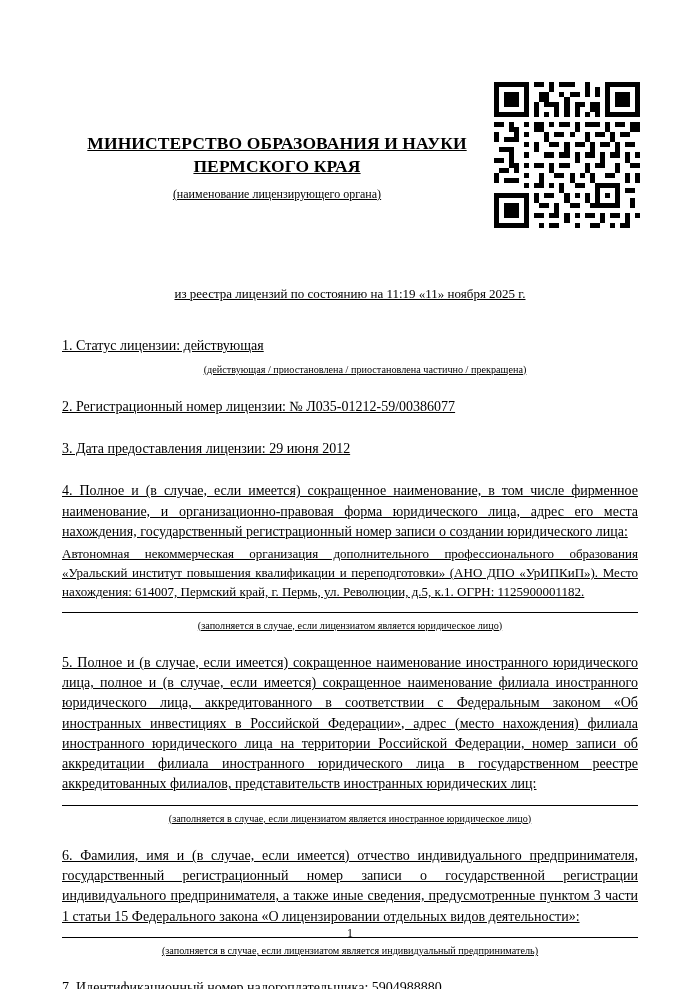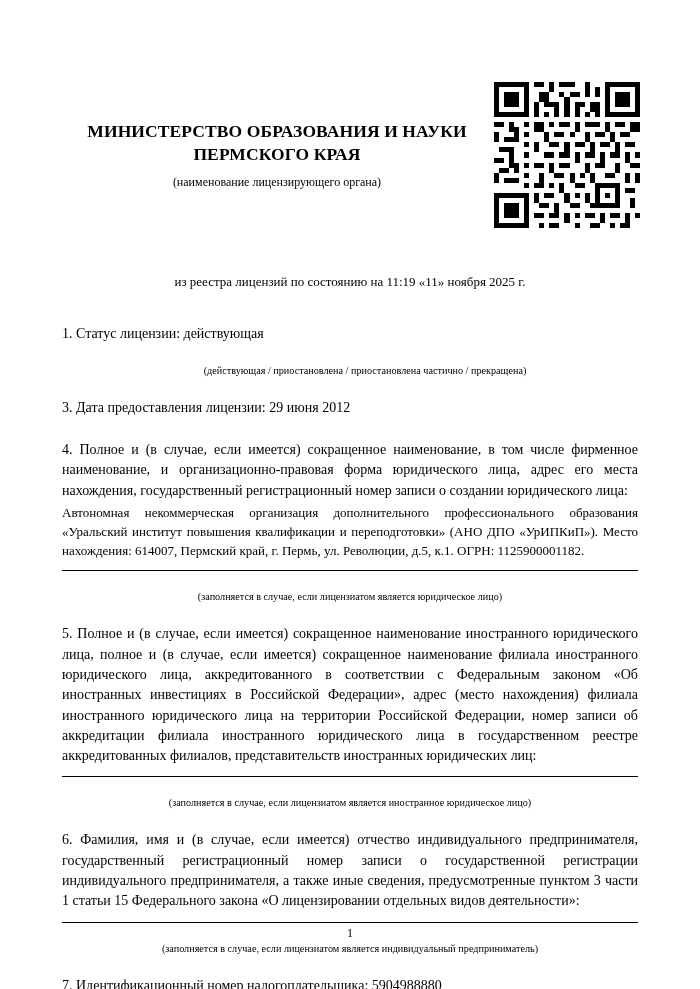--- a/index.html
+++ b/index.html
@@ -13,21 +13,22 @@
     font-family: "Liberation Serif", serif;
     color: #000000;
     position: relative;
     overflow: hidden;
   }
   .page {
     position: relative;
     width: 700px;
     height: 989px;
     box-sizing: border-box;
-    padding: 0 62px;
+    padding: 12px 62px;
+    text-decoration: underline;
   }
 
   
   .qr-wrap {
     position: absolute;
     top: 82px;
     right: 60px;
     width: 146px;
     height: 146px;
   }
@@ -60,21 +61,21 @@
 
   
   .item {
     margin-top: 22px;
     font-size: 14px;
     line-height: 1.45;
     text-align: justify;
   }
   .item.first { margin-top: 32px; }
   .note {
-    margin-top: 20px;
+    margin-top: 7px;
     font-size: 10.2px;
     text-align: center;
   }
   .note.indented { text-align: center; padding-left: 30px; }
   .body-text {
     margin-top: 3px;
     font-size: 13px;
     line-height: 1.45;
     text-align: justify;
   }
@@ -261,20 +262,21 @@
     <div class="subtitle">(наименование лицензирующего органа)</div>
   </div>
 
   <div class="doc-title">
     <div>из реестра лицензий по состоянию на 11:19 «11» ноября 2025 г.</div>
   </div>
 
   <div class="item first">1. Статус лицензии: действующая</div>
   <div class="note indented">(действующая / приостановлена / приостановлена частично / прекращена)</div>
 
+  <div class="item">2. Регистрационный номер лицензии: № Л035-01212-59/00386077</div>
 
   <div class="item">3. Дата предоставления лицензии: 29 июня 2012</div>
 
   <div class="item">4. Полное и (в случае, если имеется) сокращенное наименование, в том числе фирменное наименование, и организационно-правовая форма юридического лица, адрес его места нахождения, государственный регистрационный номер записи о создании юридического лица:</div>
   <div class="body-text">Автономная некоммерческая организация дополнительного профессионального образования «Уральский институт повышения квалификации и переподготовки» (АНО ДПО «УрИПКиП»). Место нахождения: 614007, Пермский край, г. Пермь, ул. Революции, д.5, к.1. ОГРН: 1125900001182.</div>
   <hr class="rule">
   <div class="note">(заполняется в случае, если лицензиатом является юридическое лицо)</div>
 
   <div class="item">5. Полное и (в случае, если имеется) сокращенное наименование иностранного юридического лица, полное и (в случае, если имеется) сокращенное наименование филиала иностранного юридического лица, аккредитованного в соответствии с Федеральным законом «Об иностранных инвестициях в Российской Федерации», адрес (место нахождения) филиала иностранного юридического лица на территории Российской Федерации, номер записи об аккредитации филиала иностранного юридического лица в государственном реестре аккредитованных филиалов, представительств иностранных юридических лиц:</div>
   <hr class="rule">

